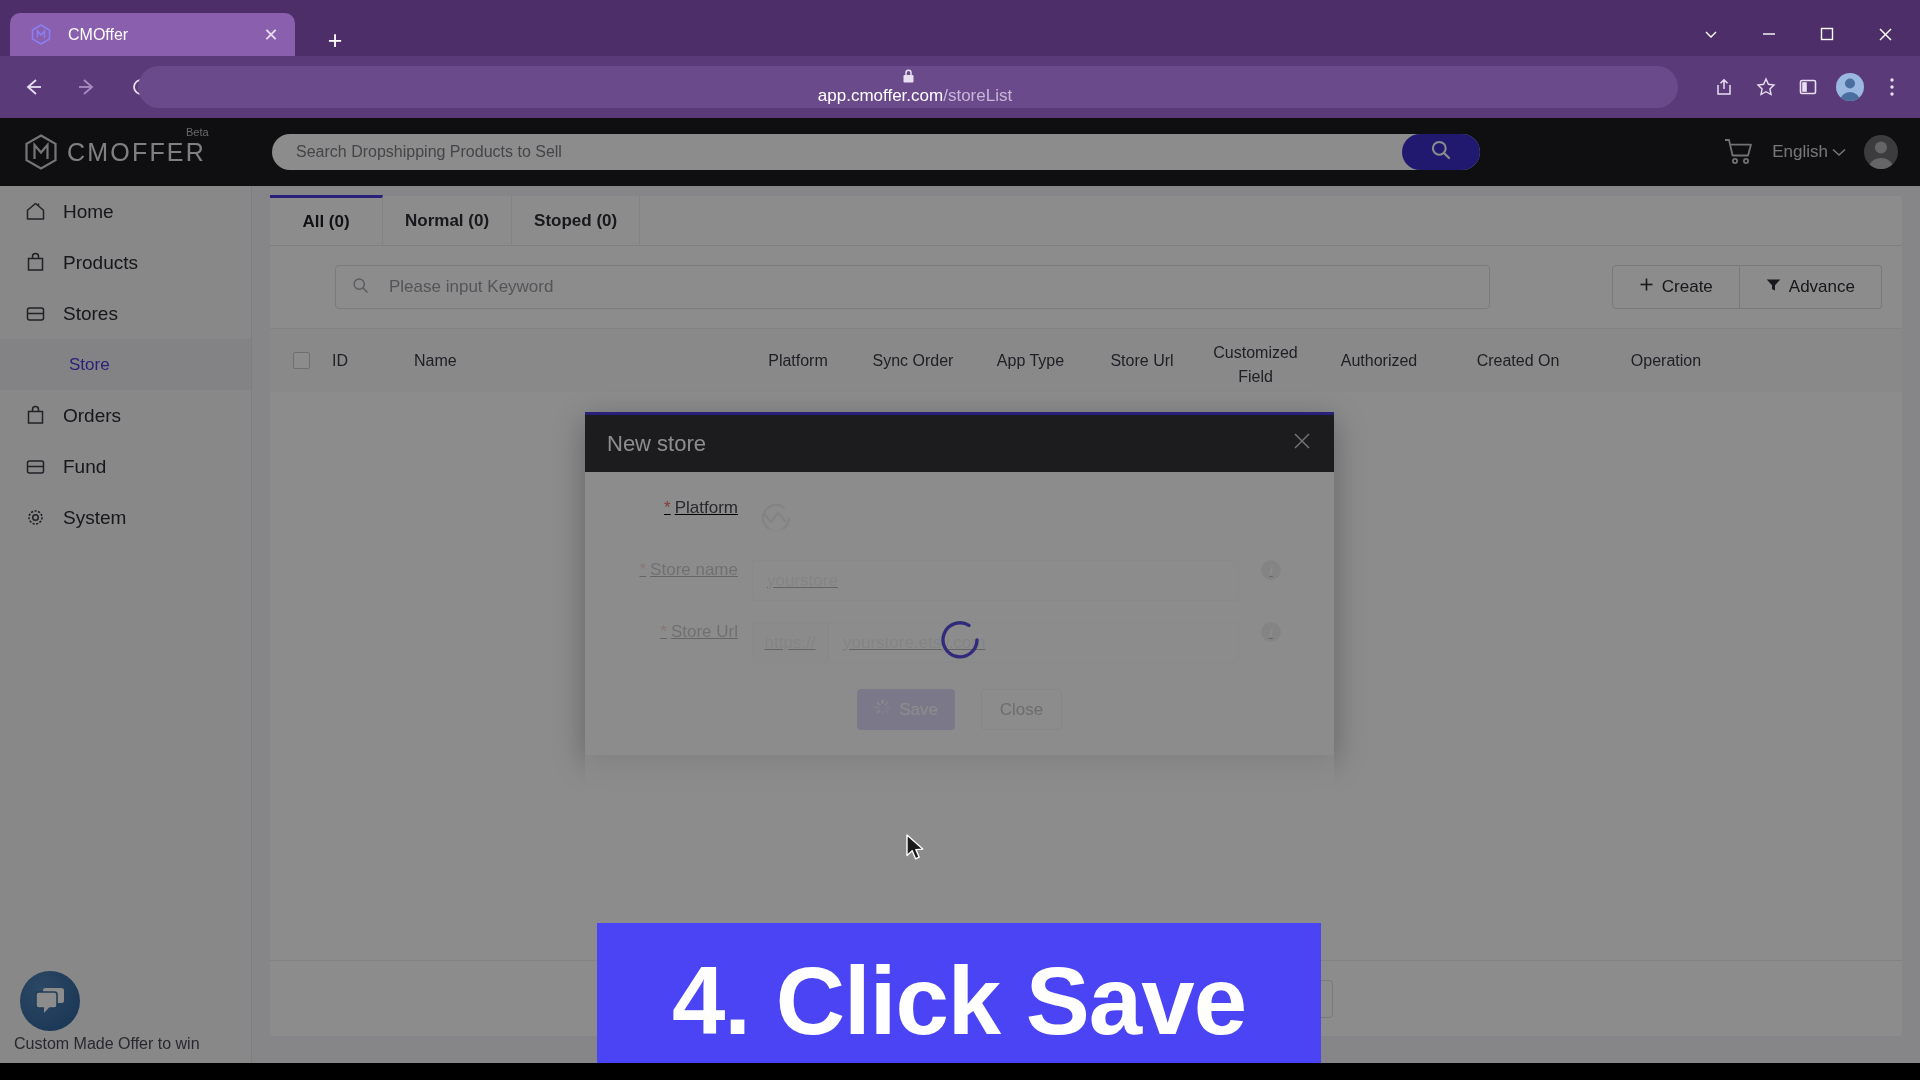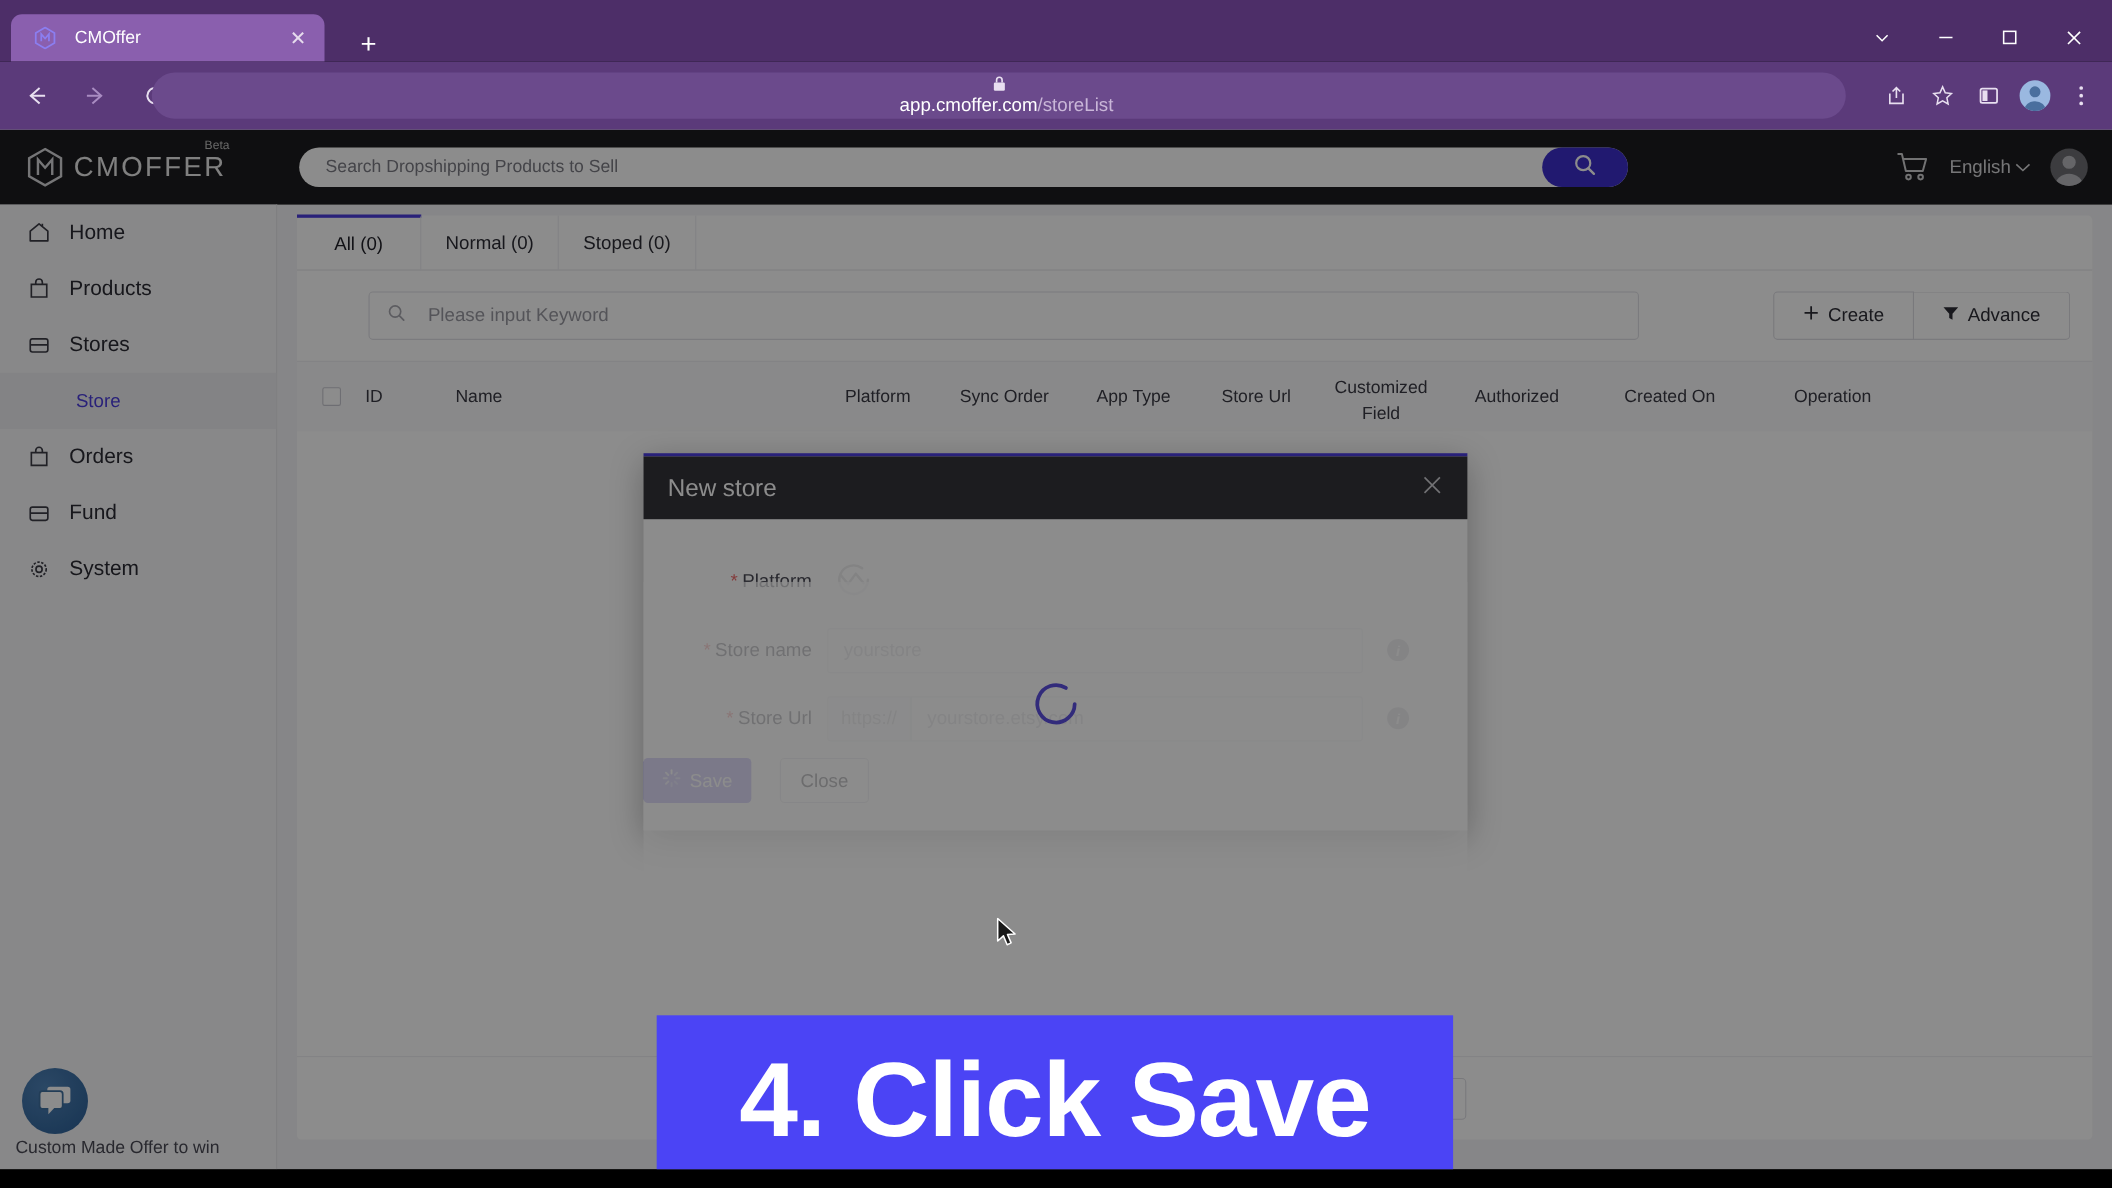--- a/index.html
+++ b/index.html
@@ -135,21 +135,21 @@
     height: 51px; display: flex; align-items: center; padding-left: 69px;
     color: #4b3ddd; font-size: 17px; background: #efeff3; cursor: pointer;
   }
 
   
   .content { position: absolute; left: 252px; top: 68px; width: 1668px; height: 877px; padding: 0; }
   .panel {
     position: absolute; left: 18px; top: 10px; width: 1632px; height: 840px;
     background: #fff; border-radius: 4px;
   }
-  .tabs { display: flex; height: 50px; border-bottom: 1px solid #e8e8ec; padding-left: 0; }
+  .tabs { display: flex; height: 50px; border-bottom: 1px solid #e8e8ec; padding-left: 0; font-weight: bold; }
   .tab-item {
     min-width: 113px; padding: 0 22px; height: 50px;
     display: flex; align-items: center; justify-content: center;
     font-size: 17px; color: #2d2d35; border-right: 1px solid #eeeef2; cursor: pointer;
   }
   .tab-item.active { color: #1f1f27; border-top: 3px solid #4b3ddd; margin-top: -1px; height: 51px; }
 
   .toolbar-row {
     position: relative; height: 82px; display: flex; align-items: center; padding: 0 20px;
   }
@@ -225,21 +225,21 @@
     background: #fff; box-shadow: 0 8px 30px rgba(0,0,0,0.3);
     border-top: 3px solid #4b3ddd;
   }
   .modal-head {
     height: 57px; background: #333339; display: flex; align-items: center;
     padding: 0 22px; justify-content: space-between;
   }
   .modal-title { color: #fff; font-size: 22px; }
   .modal-x { color: #cfcfd4; font-size: 22px; cursor: pointer; }
   .modal-body { position: relative; padding: 26px 0 0 0; height: 283px; }
-  .form-row { display: flex; align-items: center; height: 62px; }
+  .form-row { display: flex; align-items: flex-start; height: 62px; text-decoration: underline; }
   .form-label {
     width: 167px; text-align: right; padding-right: 14px; font-size: 17px; color: #4a4a55;
   }
   .req { color: #f06c6c; margin-right: 4px; }
   .input-box {
     width: 487px; height: 41px; border: 1px solid #eceef2; border-radius: 3px;
     display: flex; align-items: center; background: #fff;
   }
   .input-box .ph { color: #c9c9d0; font-size: 17px; padding-left: 14px; }
   .prefix {
@@ -248,21 +248,21 @@
     color: #c9c9d0; font-size: 17px; background: #fcfcfd;
   }
   .info-i {
     width: 20px; height: 20px; border-radius: 50%; background: #cdcdd4;
     color: #fff; font-size: 13px; font-style: italic; font-weight: 700;
     display: flex; align-items: center; justify-content: center; margin-left: 22px;
   }
   .platform-logo { margin-left: 4px; opacity: 0.35; }
   .modal-actions {
     position: absolute; left: 0; right: 0; bottom: 25px;
-    display: flex; gap: 26px;
+    display: flex; justify-content: center; gap: 26px;
   }
   .btn-save {
     width: 98px; height: 41px; background: #8f87ee; color: #fff; border: 0; border-radius: 4px;
     display: flex; align-items: center; justify-content: center; gap: 8px;
     font-size: 17px; cursor: pointer; font-family: "Liberation Sans", sans-serif;
   }
   .btn-close {
     width: 81px; height: 41px; background: #fff; color: #2f2f38;
     border: 1px solid #dcdce2; border-radius: 4px;
     display: flex; align-items: center; justify-content: center;

